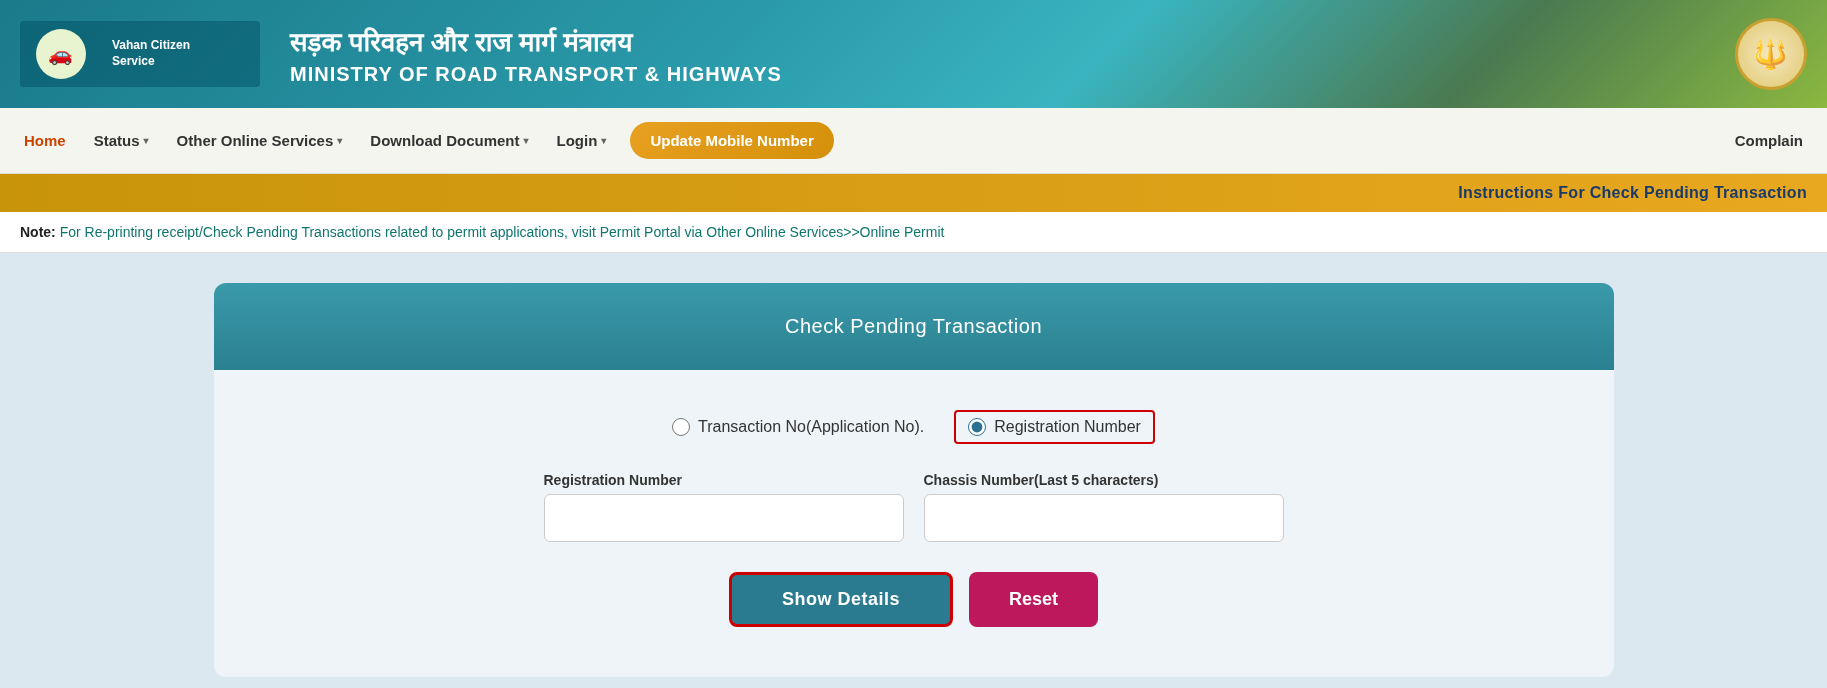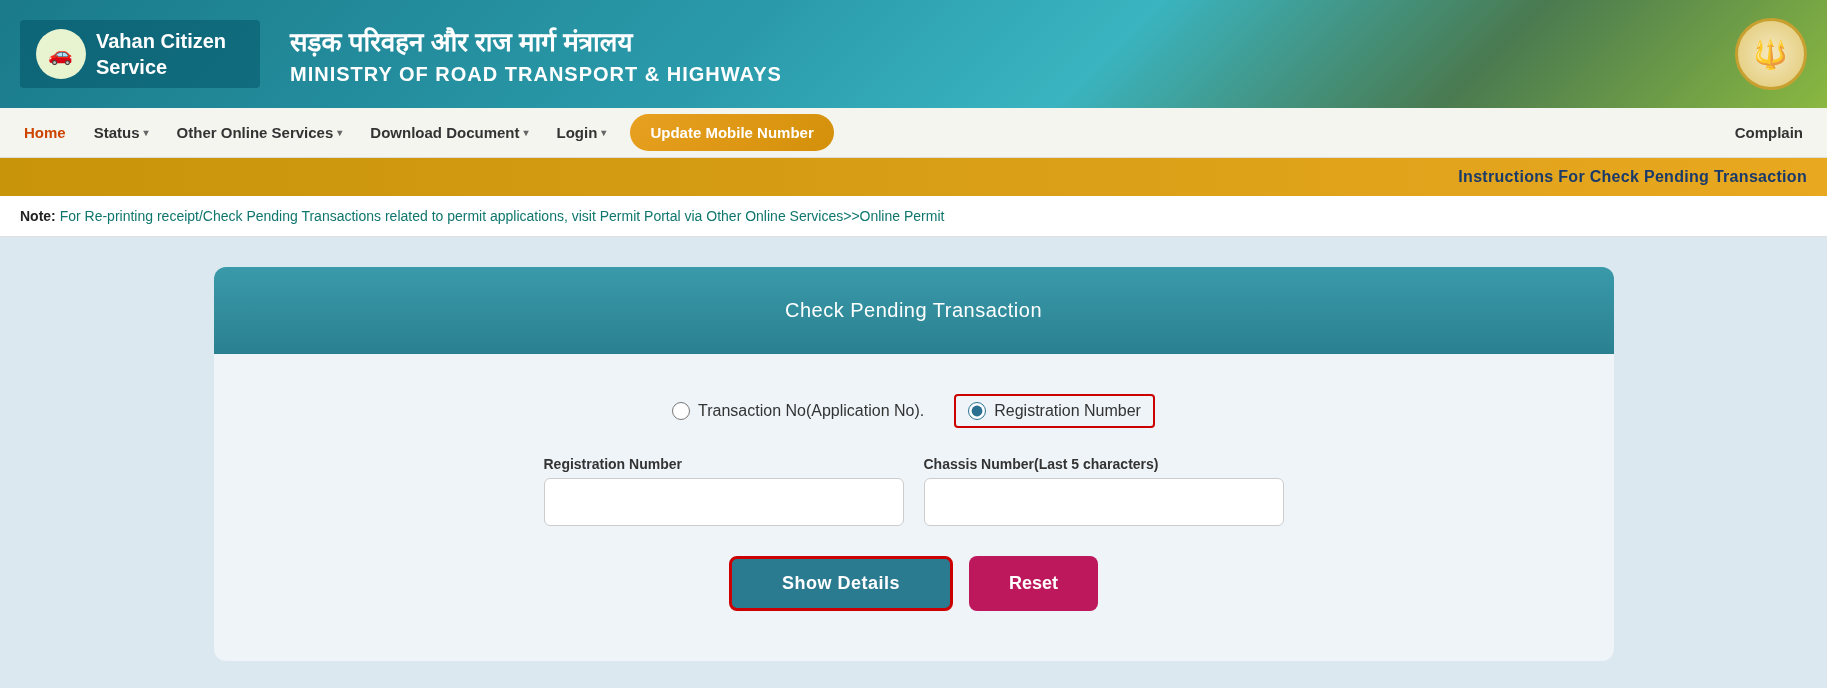--- a/index.html
+++ b/index.html
@@ -31,23 +31,24 @@
       display: flex;
       align-items: center;
       justify-content: center;
       font-size: 20px;
       color: #2a6040;
       font-weight: bold;
       flex-shrink: 0;
     }
     .logo-text {
       color: white;
-      font-size: 20px;
+      font-size: 12px;
       font-weight: bold;
       line-height: 1.3;
+      margin-left: 16px;
     }
     .header-title-area {
       flex: 1;
       padding-left: 30px;
     }
     .header-hindi {
       color: white;
       font-size: 26px;
       font-weight: bold;
       margin-bottom: 4px;
@@ -62,21 +63,21 @@
     
     .navbar {
       background: #f5f5f0;
       display: flex;
       align-items: center;
       padding: 0 10px;
       border-bottom: 1px solid #ddd;
       position: relative;
     }
     .nav-item {
-      padding: 16px 14px;
+      padding: 24px 14px;
       font-size: 15px;
       font-weight: 600;
       cursor: pointer;
       color: #333;
       display: flex;
       align-items: center;
       gap: 4px;
       white-space: nowrap;
     }
     .nav-item.home { color: #cc4400; }

